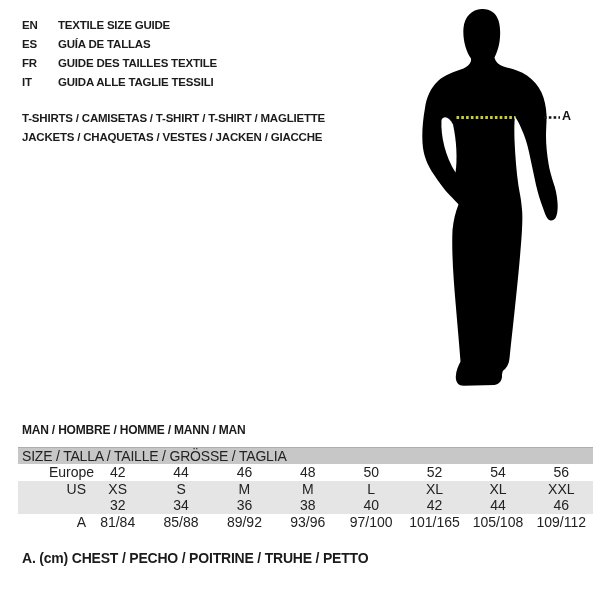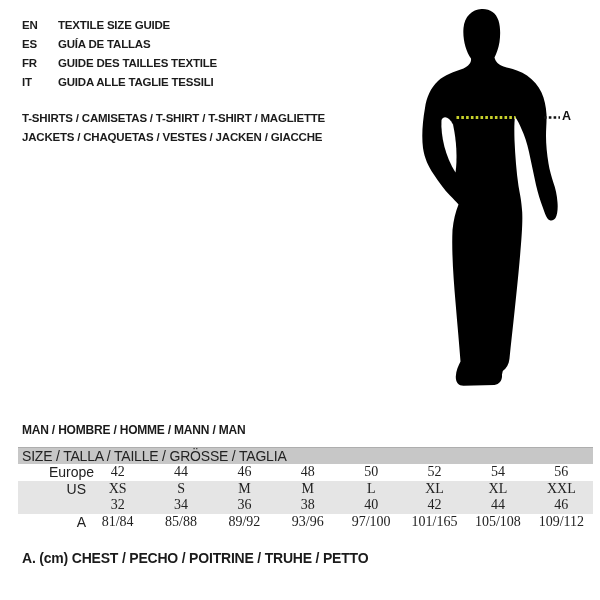--- a/index.html
+++ b/index.html
@@ -33,21 +33,21 @@
   .t-header {
     height:17px; line-height:16px;
     background:#c7c7c7;
     border-top:1px solid #aeaeae;
     padding-left:4px;
     letter-spacing:-0.2px;
   }
   .t-row { display:grid; grid-template-columns:68px repeat(8,1fr); height:16.6px; align-items:center; }
   .t-row.stripe { background:#e5e5e5; }
   .t-label { padding-left:4px; text-align:right;margin-left:27px; }
-  .t-cell { text-align:center;font-family:Liberation Serif, serif; }
+  .t-cell { text-align:center; }
 
   
   .footnote { position:absolute; left:22px; top:550px; font-size:14px; font-weight:700; letter-spacing:-0.2px; }
 </style>
 </head>
 <body>
 
 <div class="page">
 
   <div class="lang-list">

